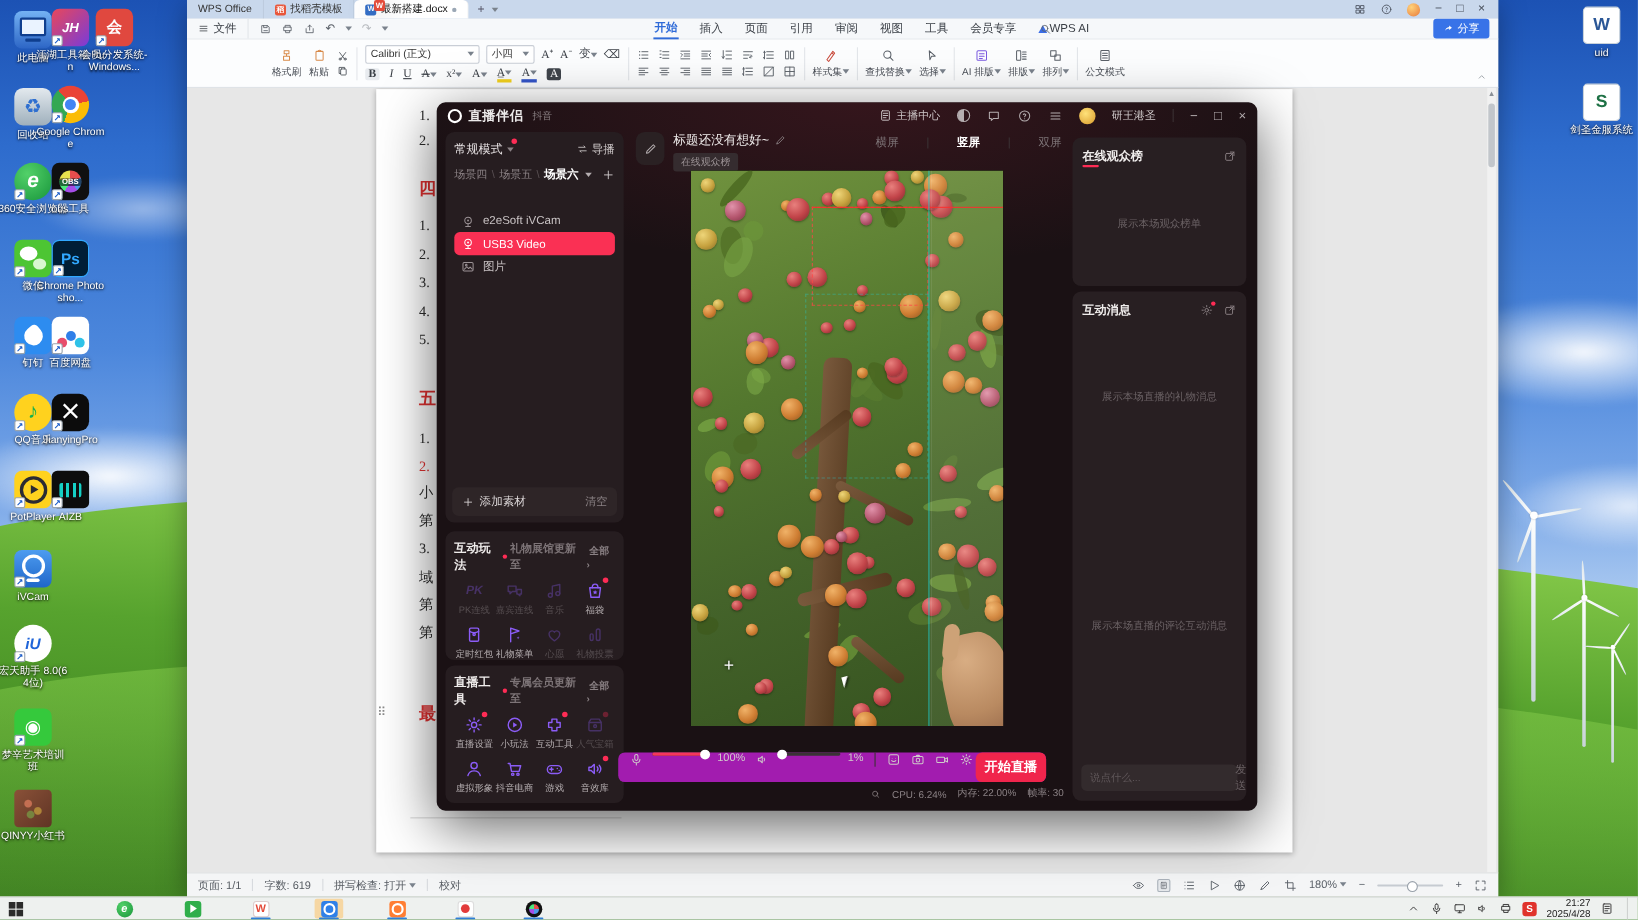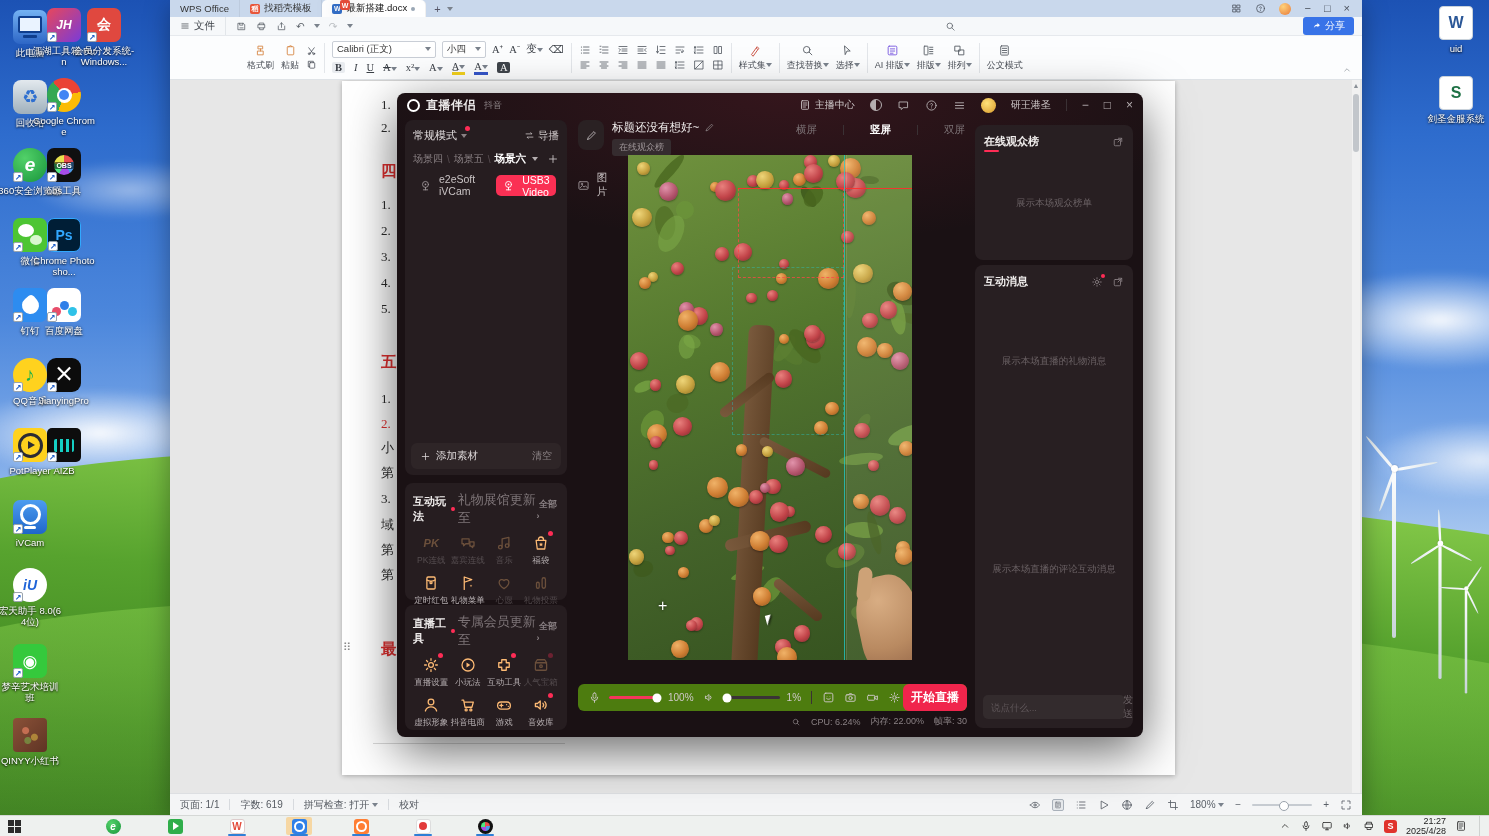--- a/index.html
+++ b/index.html
@@ -118,35 +118,35 @@
 .lp1{top:27px;height:355px;padding:8px}
 .lp2{top:390px;height:117px;padding:8px}
 .lp3{top:512px;height:125px;padding:8px}
 .mrow{display:flex;align-items:center;font-size:11px;color:#e5e0e1;position:relative}
 .mrow .reddot{position:absolute;left:52px;top:-2px;width:5px;height:5px;border-radius:50%;background:#fe2c55}
 .dirbtn{margin-left:auto;display:flex;align-items:center;gap:3px;font-size:10.5px;color:#cfc9ca}
 .dirbtn .li{width:11px;height:11px}
 .scenes{display:flex;align-items:center;gap:4px;font-size:10px;color:#8a8184;margin-top:9px}
 .scene.active{color:#fff;font-weight:bold;font-size:10.5px}
 .scenes .pl{margin-left:auto;width:12px;height:12px;color:#cfc9ca}
-.srclist{margin-top:9px;display:flex;flex-direction:row;gap:15px}
+.srclist{margin-top:25px;display:flex;flex-direction:column;gap:0}
 .srow{display:flex;align-items:center;gap:7px;font-size:10.5px;color:#c9c3c4;height:20px;padding:0 6px;border-radius:5px}
 .srow .li{width:13px;height:13px;color:#9b9295;flex:none}
 .srow.sel{background:#fa3054;color:#fff;height:21px}
 .srow.sel .li{color:#fff}
 .addbar{position:absolute;left:6px;right:6px;bottom:6px;height:26px;background:#2e2527;border-radius:6px;display:flex;align-items:center;padding:0 9px;font-size:10.5px;color:#dcd7d8;gap:5px}
 .addbar .li{width:11px;height:11px}
 .addbar .clr{margin-left:auto;color:#8a8184;font-size:10px}
 .phead{display:flex;align-items:center;font-size:11px;font-weight:bold;color:#efeceb}
-.phead .badge{margin-left:auto;display:flex;align-items:center;gap:3px;font-weight:normal;font-size:13px;color:#7d7477}
+.phead .badge{margin-left:auto;display:flex;align-items:center;gap:3px;font-weight:bold;font-size:10px;color:#7d7477}
 .phead .bdot{width:4px;height:4px;background:#fe2c55;border-radius:50%}
 .phead .more{font-size:9px;color:#8a8184}
 .pgrid{display:grid;grid-template-columns:repeat(4,1fr);margin-top:7px;row-gap:7px}
 .gcell{display:flex;flex-direction:column;align-items:center;gap:3px}
-.gcell .gic{width:18px;height:18px;color:#fdba74;position:relative}
+.gcell .gic{width:18px;height:18px;color:#8b5cf6;position:relative}
 .gcell .glb{font-size:8.5px;color:#b4adaf;white-space:nowrap}
 .gcell.dim .gic,.gcell.dim .glb{opacity:.32}
 .gdot{position:absolute;right:-3px;top:-3px;width:5px;height:5px;background:#fe2c55;border-radius:50%}
 .pktxt{font-size:11px;font-style:italic;font-weight:bold;display:flex;align-items:center;justify-content:center;width:100%;height:100%}
 
 .chead{position:absolute;left:181px;top:27px;display:flex;gap:8px}
 .editchip{width:26px;height:30px;background:#2a2123;border-radius:8px;display:flex;align-items:center;justify-content:center;color:#b5aeb0}
 .editchip .li{width:13px;height:13px}
 .ctitle{display:flex;align-items:center;gap:5px;font-size:11.5px;color:#efeceb}
 .ctitle .li{width:11px;height:11px;color:#8a8184}
@@ -160,21 +160,21 @@
 .branch{border-radius:8px}
 .rightstrip{position:absolute;top:0;bottom:0;left:218px;right:0;background:rgba(255,252,235,.08);border-left:1px solid rgba(255,255,255,.12)}
 .hand{position:absolute;right:-8px;bottom:-10px;width:62px;height:95px;background:radial-gradient(circle at 40% 25%,#d8ad83,#b98a61 60%,#96684a);border-radius:45% 40% 30% 30%;transform:rotate(-12deg)}
 .hand::before{content:"";position:absolute;left:8px;top:-12px;width:14px;height:34px;background:#cda277;border-radius:7px;transform:rotate(18deg)}
 .redline{position:absolute;left:110px;right:0;top:33px;height:1px;background:rgba(255,45,45,.9)}
 .reddash{position:absolute;left:110px;top:33px;width:106px;height:90px;border:1px dashed rgba(255,70,70,.75)}
 .tealline{position:absolute;left:216px;top:0;bottom:0;width:1px;background:rgba(35,205,205,.75)}
 .tealdash{position:absolute;left:104px;top:112px;width:112px;height:168px;border:1px dashed rgba(40,200,200,.4)}
 .pvplus{position:absolute;left:30px;top:442px;color:#fff;font-size:16px;text-shadow:0 0 3px rgba(0,0,0,.8)}
 .cursor{position:absolute;left:138px;top:460px;width:0;height:0;border-left:6px solid #fff;border-bottom:10px solid transparent;border-top:0;filter:drop-shadow(1px 1px 1px rgba(0,0,0,.8));transform:rotate(-15deg)}
-.cbar{position:absolute;left:181px;top:591px;width:389px;height:27px;background:#4d7c0f;border-radius:6px;display:flex;align-items:center;padding-left:10px;font-size:10px;color:#cfc9ca}
+.cbar{position:absolute;left:165px;top:591px;width:389px;height:27px;background:#a21caf;border-radius:6px;display:flex;align-items:flex-start;padding-left:10px;font-size:10px;color:#cfc9ca}
 .cbar .li{width:13px;height:13px;color:#cfc9ca}
 .track{position:relative;height:3px;border-radius:2px;background:#3a3336}
 .track .fill{position:absolute;left:0;top:0;bottom:0;background:#f5365c;border-radius:2px}
 .track .knob{position:absolute;top:50%;width:9px;height:9px;background:#fff;border-radius:50%;transform:translate(-50%,-50%)}
 .cbar .vsep{width:1px;height:13px;background:#3a3134;margin:0 10px}
 .cicons{display:flex;gap:9px;align-items:center;color:#b5aeb0}
 .cicons .li{width:13px;height:13px}
 .startbtn{position:absolute;right:0;top:0;bottom:0;width:64px;background:#f0254c;border-radius:6px;display:flex;align-items:center;justify-content:center;font-size:12px;font-weight:bold;color:#fff}
 .stats{position:absolute;left:181px;top:622px;width:389px;display:flex;justify-content:flex-end;gap:10px;align-items:center;font-size:9px;color:#8a8184}
 .stats .li{width:10px;height:10px}
@@ -433,20 +433,31 @@
         <span class="wi" id="wiExport">
             <svg viewBox="0 0 24 24" fill="none" stroke="currentColor" stroke-width="1.7" stroke-linecap="round" stroke-linejoin="round" style="width:100%;height:100%;display:block">
               <path d="M12 14V4M8.5 7.5L12 4l3.5 3.5M5 11v8h14v-8"></path>
             </svg>
           </span>
         <span>↶</span>
           <span class="chev"></span>
         <span style="opacity:.4">↷</span>
         <span class="chev"></span>
       </div>
+      <div class="wmenu" id="wpsMenu">
+          <span class="mi-item active">开始</span>
+          <span class="mi-item">插入</span>
+          <span class="mi-item">页面</span>
+          <span class="mi-item">引用</span>
+          <span class="mi-item">审阅</span>
+          <span class="mi-item">视图</span>
+          <span class="mi-item">工具</span>
+          <span class="mi-item">会员专享</span>
+          <span class="mi-item"><span class="ai-tri"></span>WPS AI</span>
+        </div>
       <span class="wsearch wi" id="wiSearch">
           <svg viewBox="0 0 24 24" fill="none" stroke="currentColor" stroke-width="1.7" stroke-linecap="round" stroke-linejoin="round" style="width:100%;height:100%;display:block">
             <circle cx="10.5" cy="10.5" r="6"></circle>
             <path d="M15 15l5 5"></path>
           </svg>
         </span>
       <div class="wshare">
         <span class="wi" id="wiShare">
             <svg viewBox="0 0 24 24" fill="none" stroke="currentColor" stroke-width="1.7" stroke-linecap="round" stroke-linejoin="round" style="width:100%;height:100%;display:block">
               <path d="M13 5l6 5-6 5v-3C8 12 6 14 4.5 17c.5-5 3-8 8.5-8.5z" fill="currentColor" stroke="none"></path>

